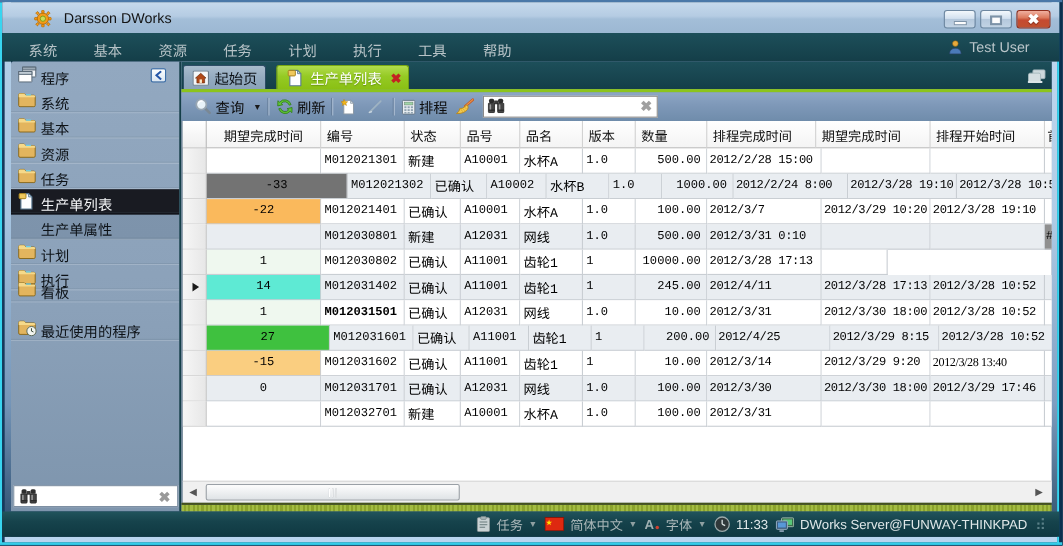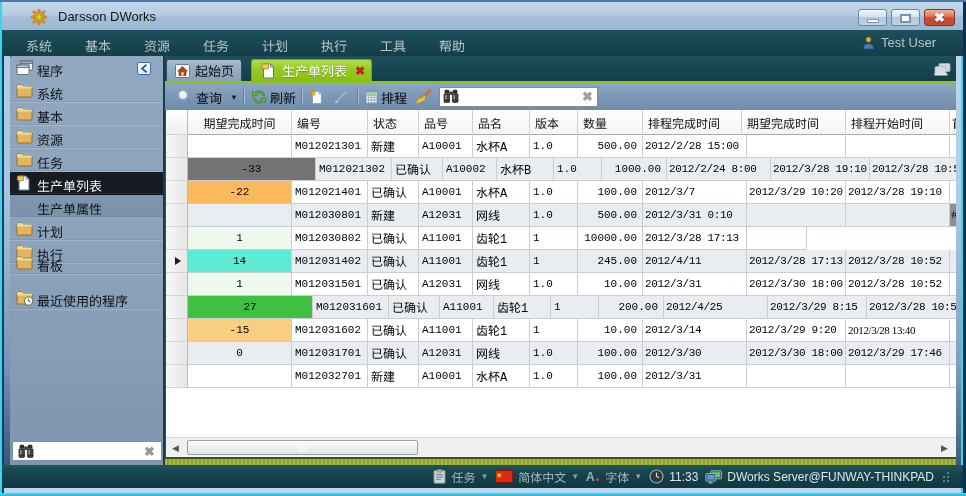--- a/index.html
+++ b/index.html
@@ -498,34 +498,34 @@
             <div class="gcell" style="width:48px;">1</div>
             <div class="gcell right" style="width:65px;">245.00</div>
             <div class="gcell date" style="width:104px;">2012/4/11</div>
             <div class="gcell date" style="width:99px;">2012/3/28 17:13</div>
             <div class="gcell date" style="width:104px;">2012/3/28 10:52</div>
             <div class="gcell" style="width:60px;"></div>
           </div>
           <div class="grow">
             <div class="gsel"></div>
             <div class="gcell center" style="width:104px;background:#EFF8EF;">1</div>
-            <div class="gcell" style="width:76px;">M012031501</div>
+            <div class="gcell" style="width:76px;font-weight:bold;">M012031501</div>
             <div class="gcell cjk" style="width:51px;">已确认</div>
             <div class="gcell" style="width:54px;">A12031</div>
             <div class="gcell cjk" style="width:57px;">网线</div>
             <div class="gcell" style="width:48px;">1.0</div>
             <div class="gcell right" style="width:65px;">10.00</div>
             <div class="gcell date" style="width:104px;">2012/3/31</div>
             <div class="gcell date" style="width:99px;">2012/3/30 18:00</div>
             <div class="gcell date" style="width:104px;">2012/3/28 10:52</div>
             <div class="gcell" style="width:60px;"></div>
           </div>
           <div class="grow alt">
             <div class="gsel"></div>
-            <div class="gcell center" style="width:125px;background:#3FC13F;">27</div>
+            <div class="gcell center" style="width:112px;background:#3FC13F;">27</div>
             <div class="gcell" style="width:76px;">M012031601</div>
             <div class="gcell cjk" style="width:51px;">已确认</div>
             <div class="gcell" style="width:54px;">A11001</div>
             <div class="gcell cjk" style="width:57px;">齿轮1</div>
             <div class="gcell" style="width:48px;">1</div>
             <div class="gcell right" style="width:65px;">200.00</div>
             <div class="gcell date" style="width:104px;">2012/4/25</div>
             <div class="gcell date" style="width:99px;">2012/3/29 8:15</div>
             <div class="gcell date" style="width:104px;">2012/3/28 10:52</div>
             <div class="gcell" style="width:60px;"></div>

